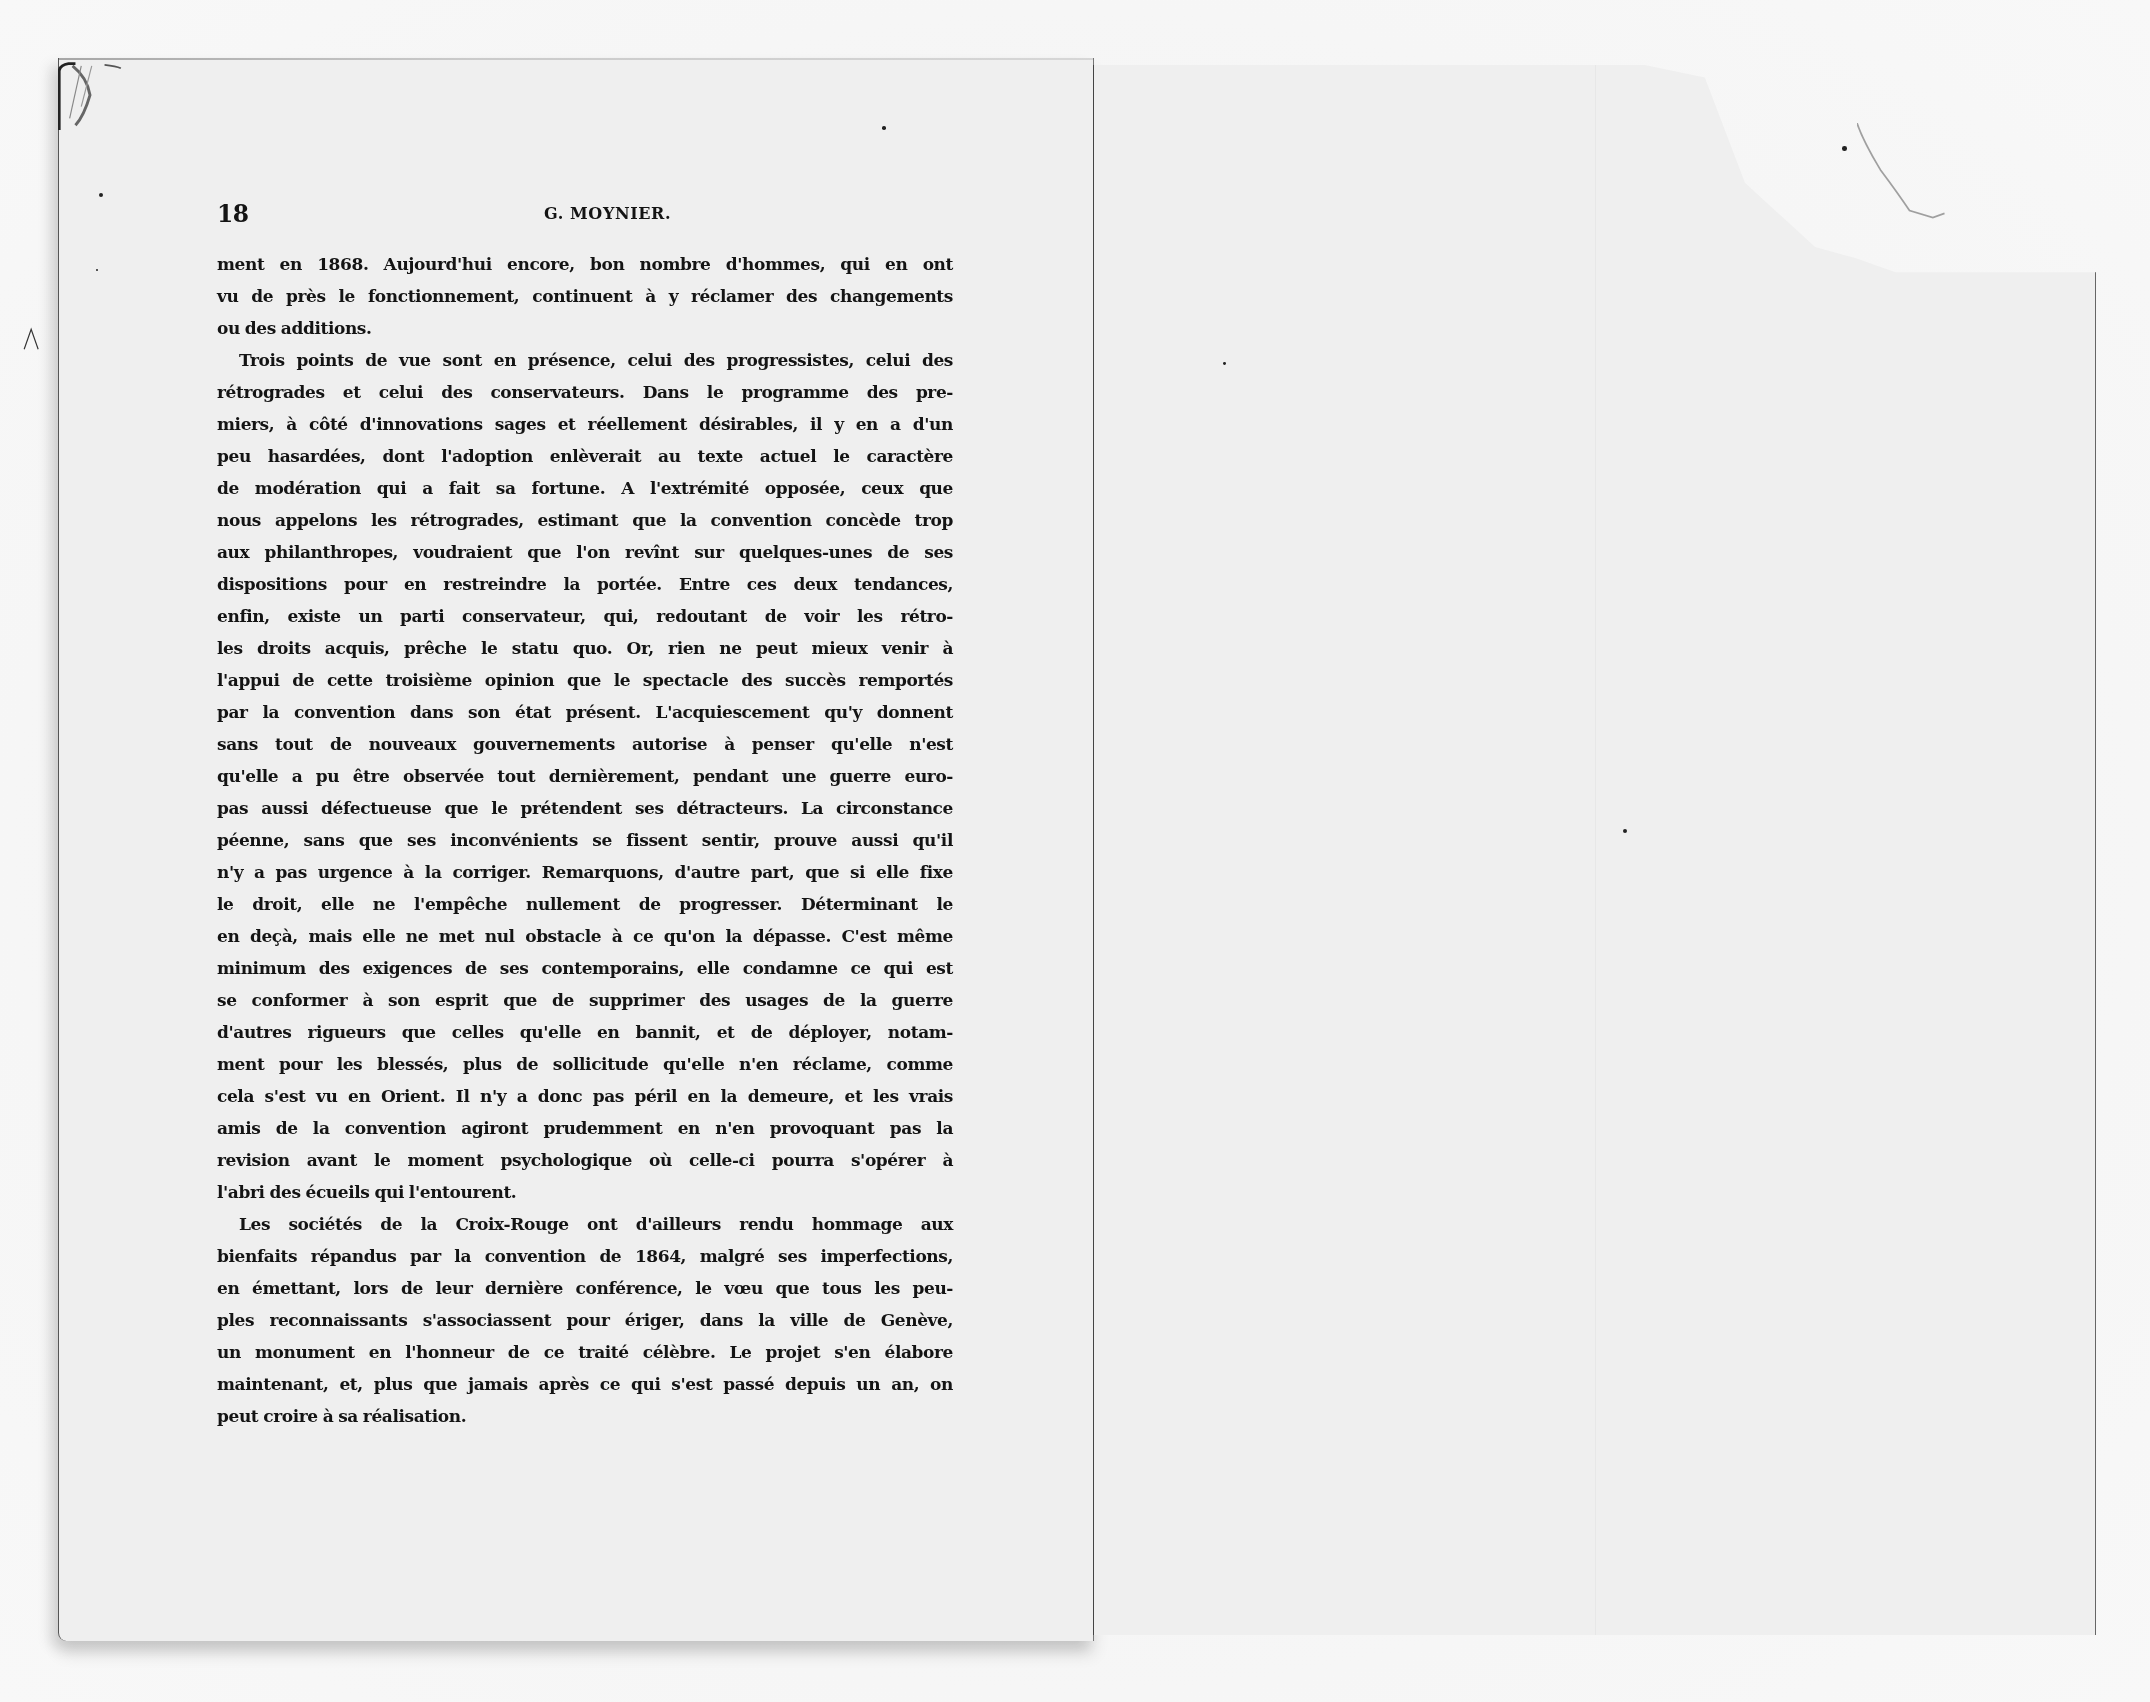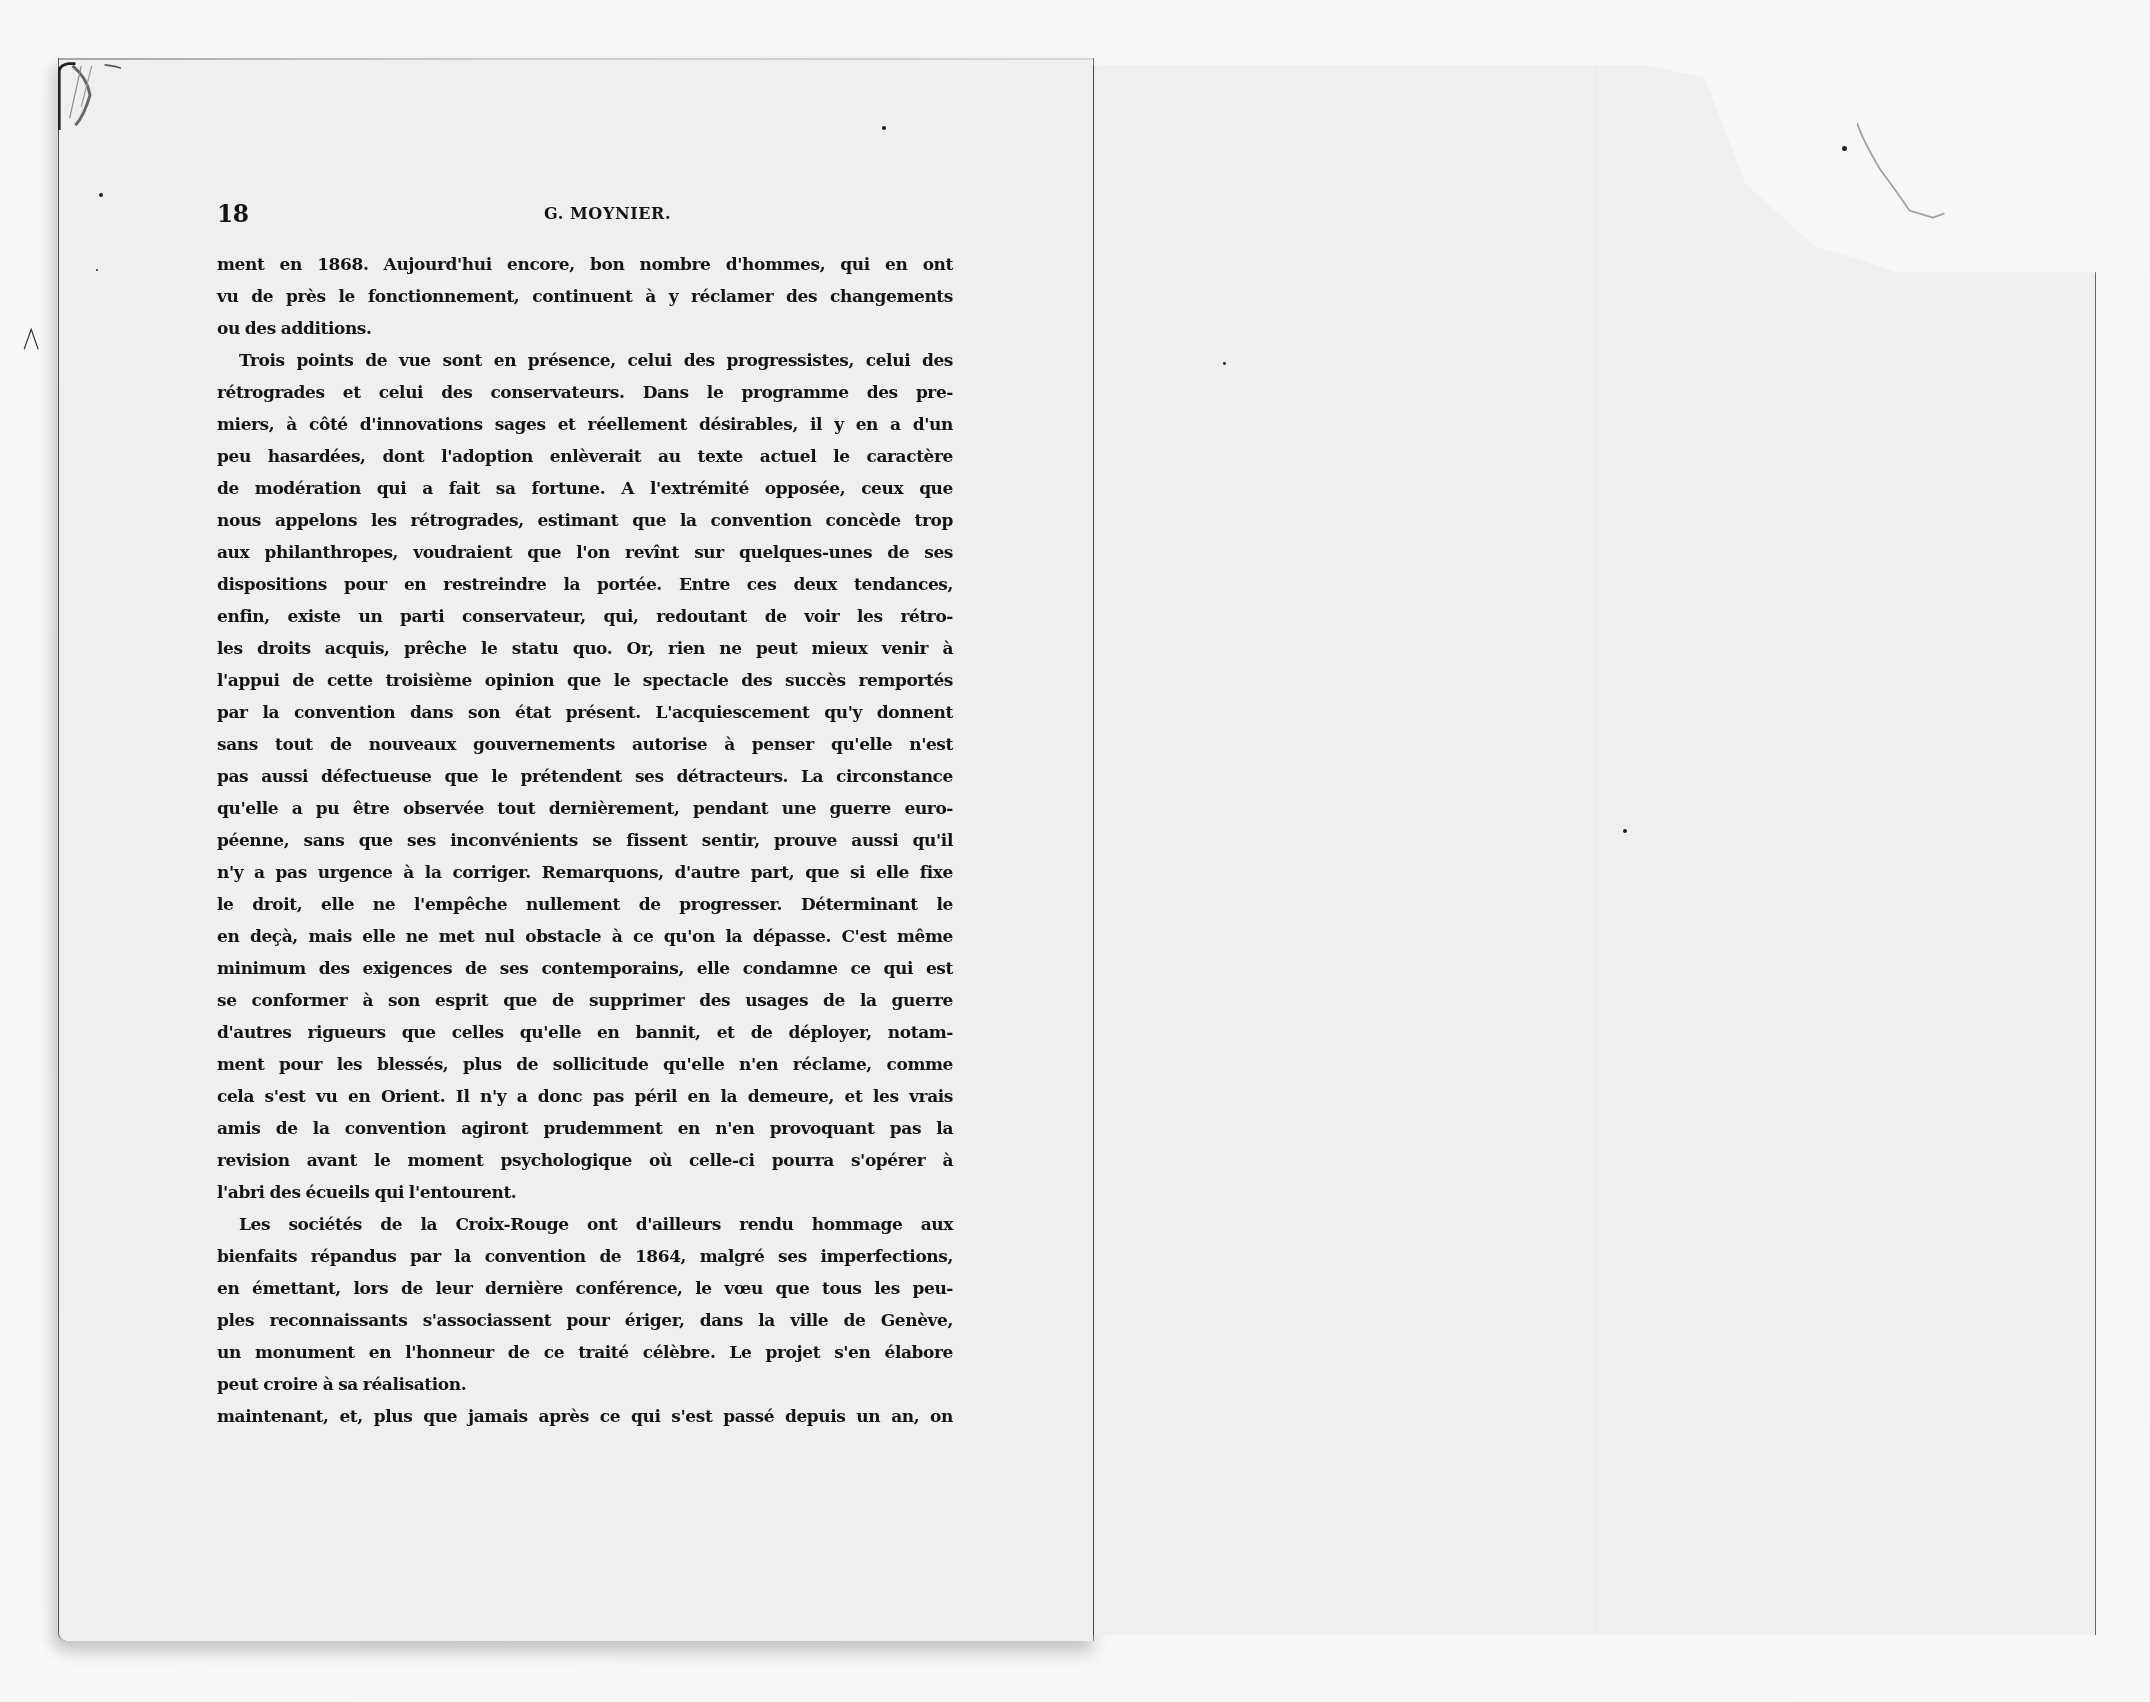--- a/index.html
+++ b/index.html
@@ -180,43 +180,43 @@
         <span class="line">peu hasardées, dont l'adoption enlèverait au texte actuel le caractère</span>
         <span class="line">de modération qui a fait sa fortune. A l'extrémité opposée, ceux que</span>
         <span class="line">nous appelons les rétrogrades, estimant que la convention concède trop</span>
         <span class="line">aux philanthropes, voudraient que l'on revînt sur quelques-unes de ses</span>
         <span class="line">dispositions pour en restreindre la portée. Entre ces deux tendances,</span>
         <span class="line">enfin, existe un parti conservateur, qui, redoutant de voir les rétro-</span>
         <span class="line">les droits acquis, prêche le <span class="italic">statu quo</span>. Or, rien ne peut mieux venir à</span>
         <span class="line">l'appui de cette troisième opinion que le spectacle des succès remportés</span>
         <span class="line">par la convention dans son état présent. L'acquiescement qu'y donnent</span>
         <span class="line">sans tout de nouveaux gouvernements autorise à penser qu'elle n'est</span>
+        <span class="line">qu'elle a pu être observée tout dernièrement, pendant une guerre euro-</span>
         <span class="line">pas aussi défectueuse que le prétendent ses détracteurs. La circonstance</span>
-        <span class="line">qu'elle a pu être observée tout dernièrement, pendant une guerre euro-</span>
         <span class="line">péenne, sans que ses inconvénients se fissent sentir, prouve aussi qu'il</span>
         <span class="line">n'y a pas urgence à la corriger. Remarquons, d'autre part, que si elle fixe</span>
         <span class="line">le droit, elle ne l'empêche nullement de progresser. Déterminant le</span>
         <span class="line">en deçà, mais elle ne met nul obstacle à ce qu'on la dépasse. C'est même</span>
         <span class="line">minimum des exigences de ses contemporains, elle condamne ce qui est</span>
         <span class="line">se conformer à son esprit que de supprimer des usages de la guerre</span>
         <span class="line">d'autres rigueurs que celles qu'elle en bannit, et de déployer, notam-</span>
         <span class="line">ment pour les blessés, plus de sollicitude qu'elle n'en réclame, comme</span>
         <span class="line">cela s'est vu en Orient. Il n'y a donc pas péril en la demeure, et les vrais</span>
         <span class="line">amis de la convention agiront prudemment en n'en provoquant pas la</span>
         <span class="line">revision avant le moment psychologique où celle-ci pourra s'opérer à</span>
         <span class="line last">l'abri des écueils qui l'entourent.</span>
       </div>
       <div class="paragraph indent">
         <span class="line first">Les sociétés de la Croix-Rouge ont d'ailleurs rendu hommage aux</span>
         <span class="line">bienfaits répandus par la convention de 1864, malgré ses imperfections,</span>
         <span class="line">en émettant, lors de leur dernière conférence, le vœu que tous les peu-</span>
         <span class="line">ples reconnaissants s'associassent pour ériger, dans la ville de Genève,</span>
         <span class="line">un monument en l'honneur de ce traité célèbre. Le projet s'en élabore</span>
+        <span class="line">maintenant, et, plus que jamais après ce qui s'est passé depuis un an, on</span>
         <span class="line last">peut croire à sa réalisation.</span>
-        <span class="line">maintenant, et, plus que jamais après ce qui s'est passé depuis un an, on</span>
       </div>
     </div>
 </div>
 
 <div class="speck" style="left: 882px; top: 126px; width: 3.5px; height: 3.5px;"></div>
 <div class="speck" style="left: 99px; top: 193px; width: 4.1px; height: 4.1px;"></div>
 <div class="speck" style="left: 1842px; top: 146px; width: 4.7px; height: 4.7px;"></div>
 <div class="speck" style="left: 1623px; top: 829px; width: 4.1px; height: 4.1px;"></div>
 <div class="speck" style="left: 1223px; top: 362px; width: 2.9px; height: 2.9px;"></div>
 <div class="speck" style="left: 96px; top: 269px; width: 2.3px; height: 2.3px;"></div>

